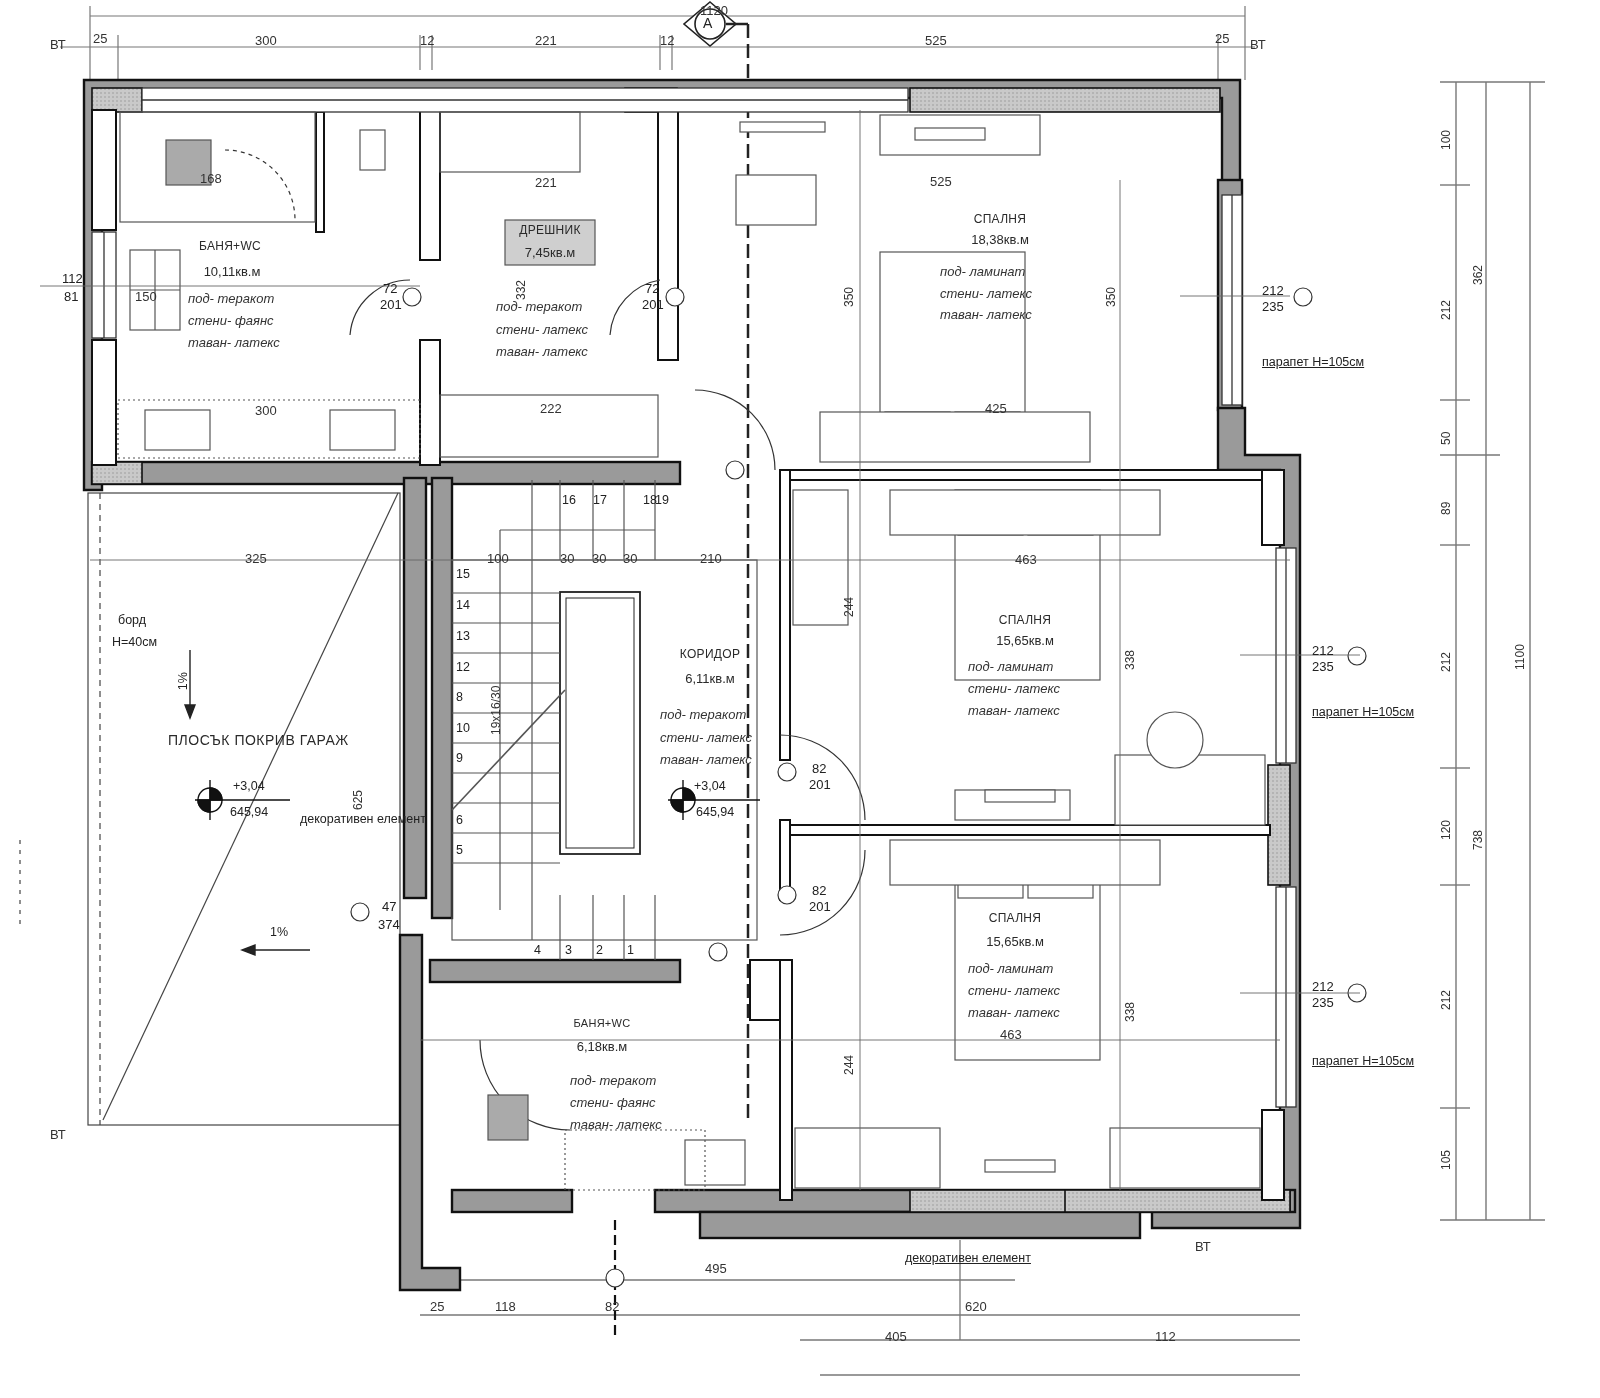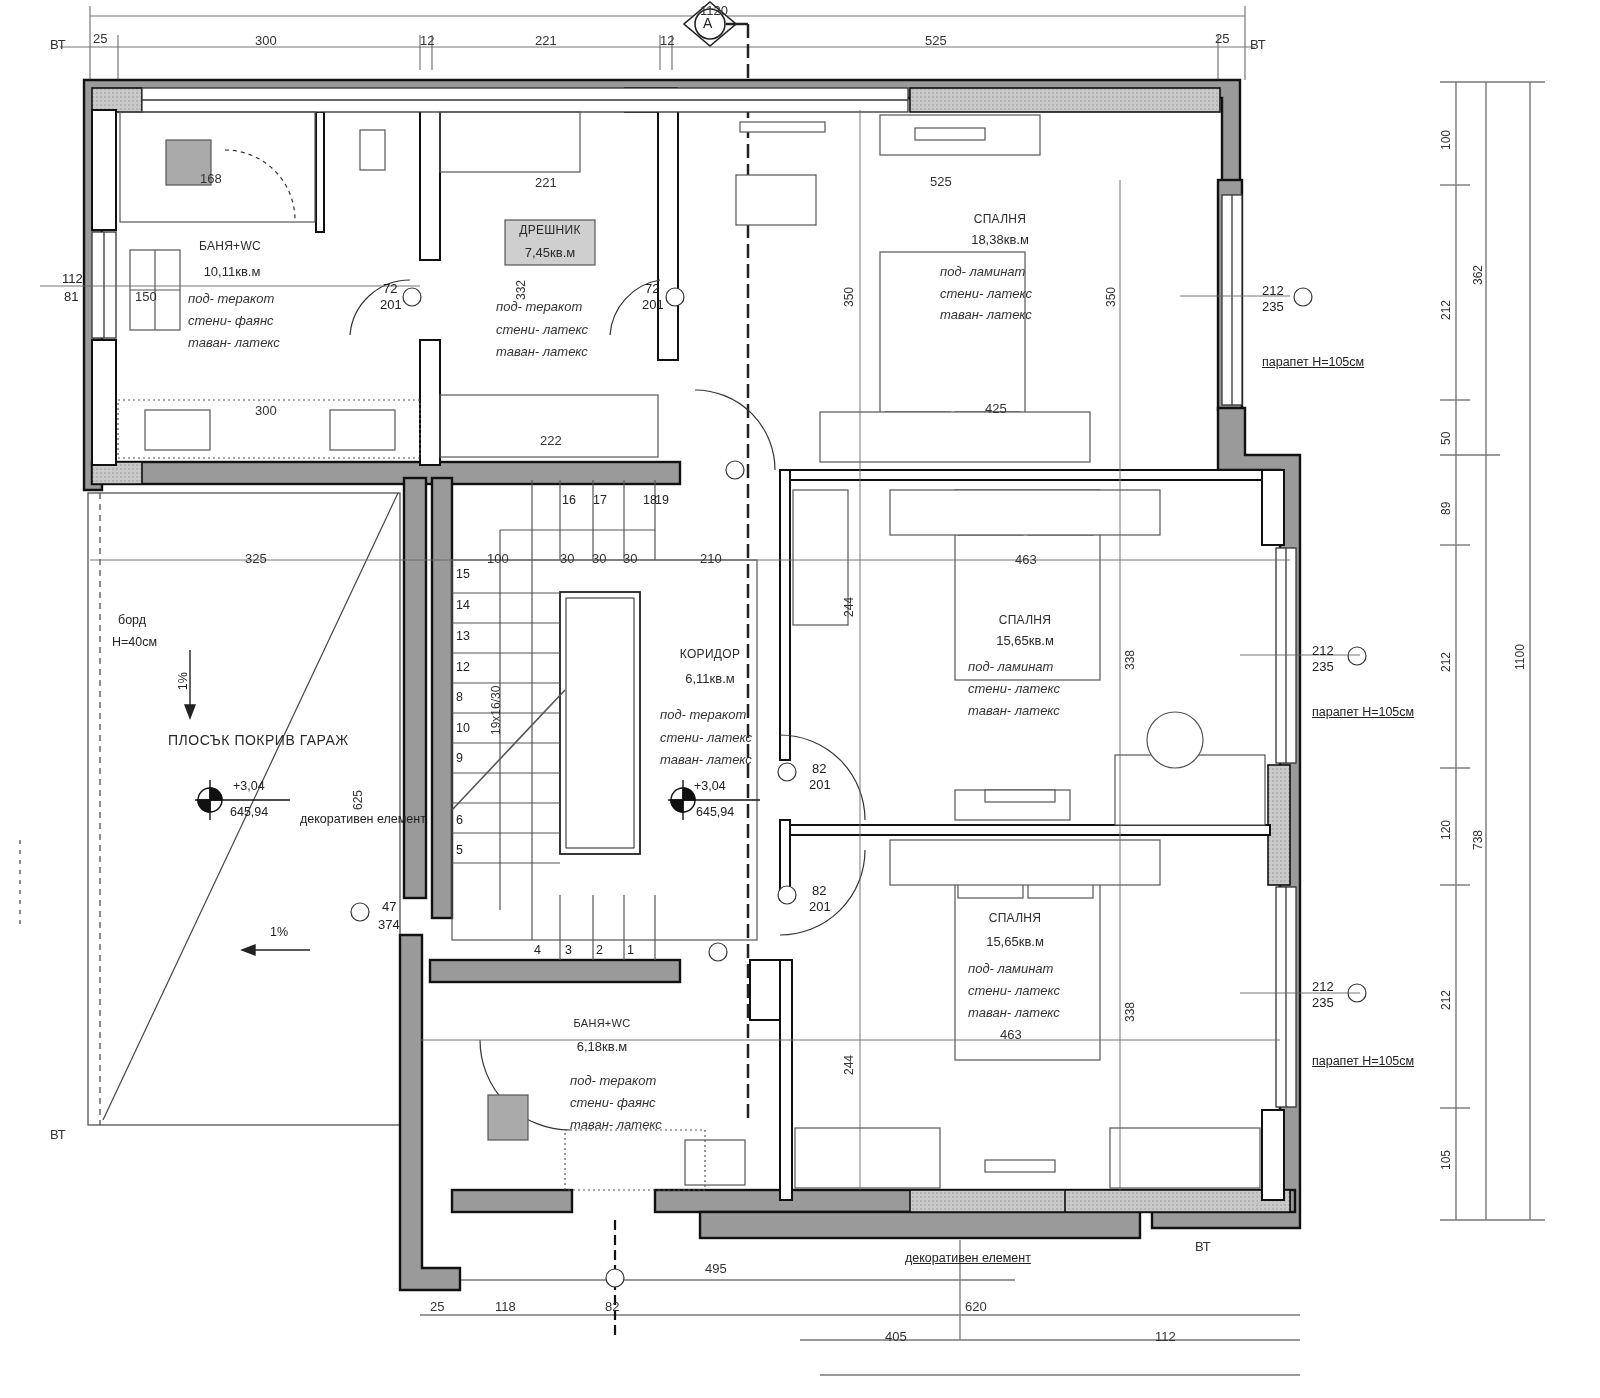--- a/index.html
+++ b/index.html
@@ -414,21 +414,21 @@
   <span class="lbl tag" style="left:382px;top:900px;">47</span>
   <span class="lbl tag" style="left:378px;top:918px;">374</span>
 </div>
 
 <div>
   <span class="lbl dim" style="left:255px;top:404px;">300</span>
   <span class="lbl dim" style="left:200px;top:172px;">168</span>
   <span class="lbl dim" style="left:135px;top:290px;">150</span>
   <span class="lbl dim" style="left:535px;top:176px;">221</span>
   <span class="lbl dimv" style="left:515px;top:300px;">332</span>
-  <span class="lbl dim" style="left:540px;top:402px;margin-top:32px;">222</span>
+  <span class="lbl dim" style="left:540px;top:402px;">222</span>
   <span class="lbl dim" style="left:930px;top:175px;">525</span>
   <span class="lbl dimv" style="left:843px;top:307px;">350</span>
   <span class="lbl dim" style="left:985px;top:402px;">425</span>
   <span class="lbl dimv" style="left:1105px;top:307px;">350</span>
   <span class="lbl dim" style="left:1015px;top:553px;">463</span>
   <span class="lbl dimv" style="left:1124px;top:670px;">338</span>
   <span class="lbl dimv" style="left:843px;top:617px;">244</span>
   <span class="lbl dim" style="left:1000px;top:1028px;">463</span>
   <span class="lbl dimv" style="left:1124px;top:1022px;">338</span>
   <span class="lbl dimv" style="left:843px;top:1075px;">244</span>

